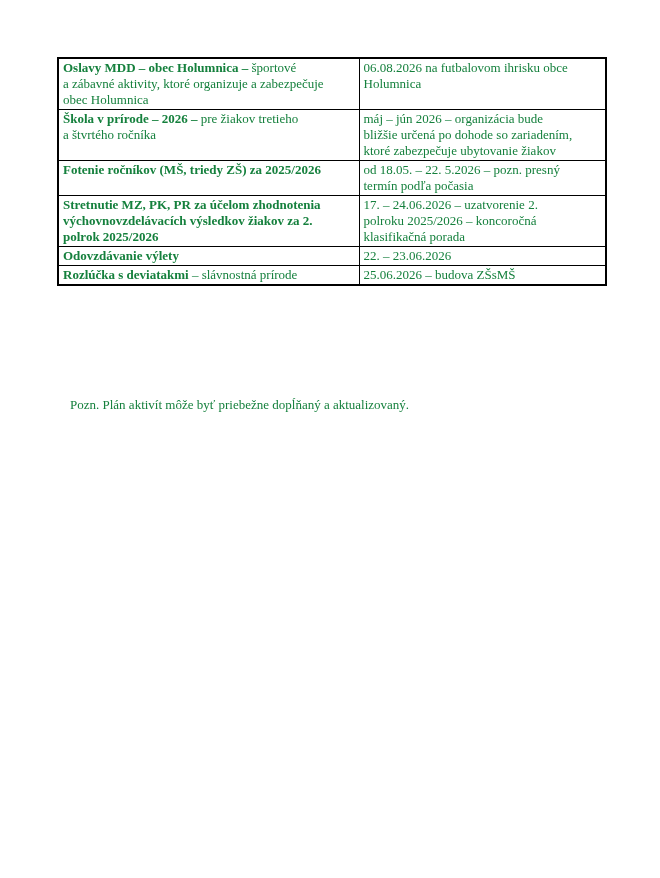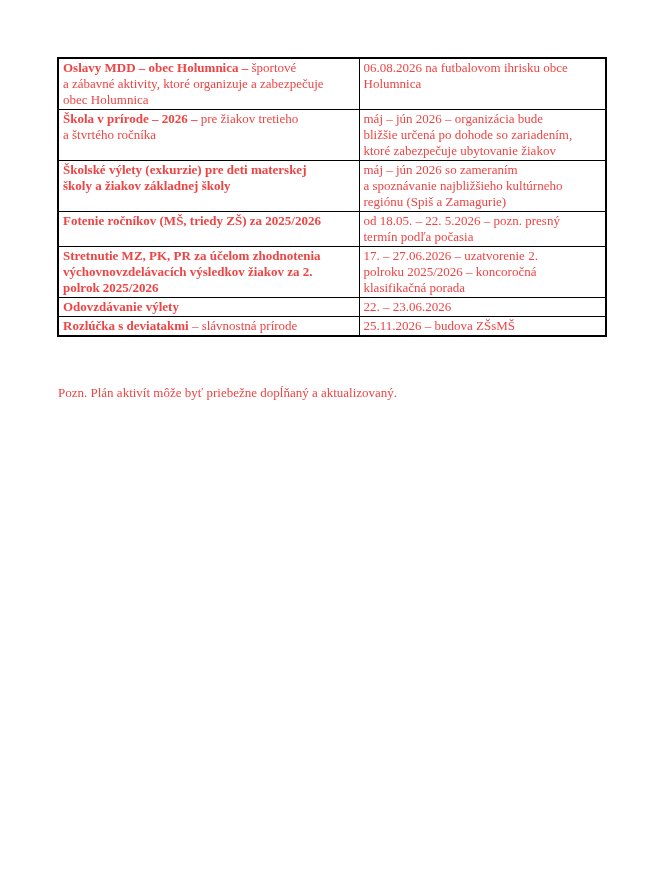--- a/index.html
+++ b/index.html
@@ -6,21 +6,21 @@
   html, body {
     margin: 0;
     padding: 0;
     background: #ffffff;
   }
   .page {
     position: relative;
     width: 660px;
     height: 878px;
     background: #ffffff;
-    color: #ef4444;
+    color: #15803d;
     font-family: "Liberation Serif", "DejaVu Serif", serif;
     overflow: hidden;
   }
   table.activities {
     position: absolute;
     left: 57px;
     top: 57px;
     width: 548px;
     border-collapse: collapse;
     table-layout: fixed;
@@ -34,21 +34,21 @@
     line-height: 16px;
     white-space: pre-line;
   }
   td.activity-cell { width: 301px; }
   td.date-cell { width: 247px; }
   .b { font-weight: bold; }
   .note {
     position: absolute;
     left: 58px;
     top: 385px;
-    margin: 0;
+    margin: 12px;
     font-size: 13px;
     line-height: 16px;
   }
 </style>
 </head>
 <body>
 
 <div class="page">
 
   <table class="activities">
@@ -65,45 +65,38 @@
 Holumnica</td>
         </tr>
         <tr>
           <td class="activity-cell"><span class="b">Škola v prírode – 2026 –</span><span> pre žiakov tretieho
 a štvrtého ročníka</span></td>
           <td class="date-cell">máj – jún 2026 – organizácia bude
 bližšie určená po dohode so zariadením,
 ktoré zabezpečuje ubytovanie žiakov</td>
         </tr>
         <tr>
-          <td class="activity-cell"><span class="b">Školské výlety (exkurzie) pre deti materskej
-školy a žiakov základnej školy</span><span></span></td>
-          <td class="date-cell">máj – jún 2026 so zameraním
-a spoznávanie najbližšieho kultúrneho
-regiónu (Spiš a Zamagurie)</td>
-        </tr>
-        <tr>
           <td class="activity-cell"><span class="b">Fotenie ročníkov (MŠ, triedy ZŠ) za 2025/2026</span><span></span></td>
           <td class="date-cell">od 18.05. – 22. 5.2026 – pozn. presný
 termín podľa počasia</td>
         </tr>
         <tr>
           <td class="activity-cell"><span class="b">Stretnutie MZ, PK, PR za účelom zhodnotenia
 výchovnovzdelávacích výsledkov žiakov za 2.
 polrok 2025/2026</span><span></span></td>
-          <td class="date-cell">17. – 27.06.2026 – uzatvorenie 2.
+          <td class="date-cell">17. – 24.06.2026 – uzatvorenie 2.
 polroku 2025/2026 – koncoročná
 klasifikačná porada</td>
         </tr>
         <tr>
           <td class="activity-cell"><span class="b">Odovzdávanie výlety</span><span></span></td>
           <td class="date-cell">22. – 23.06.2026</td>
         </tr>
         <tr>
           <td class="activity-cell"><span class="b">Rozlúčka s deviatakmi</span><span> – slávnostná prírode</span></td>
-          <td class="date-cell">25.11.2026 – budova ZŠsMŠ</td>
+          <td class="date-cell">25.06.2026 – budova ZŠsMŠ</td>
         </tr>
       </tbody>
   </table>
 
   <p class="note">Pozn. Plán aktivít môže byť priebežne dopĺňaný a aktualizovaný.</p>
 
 </div>
 
 </body></html>

